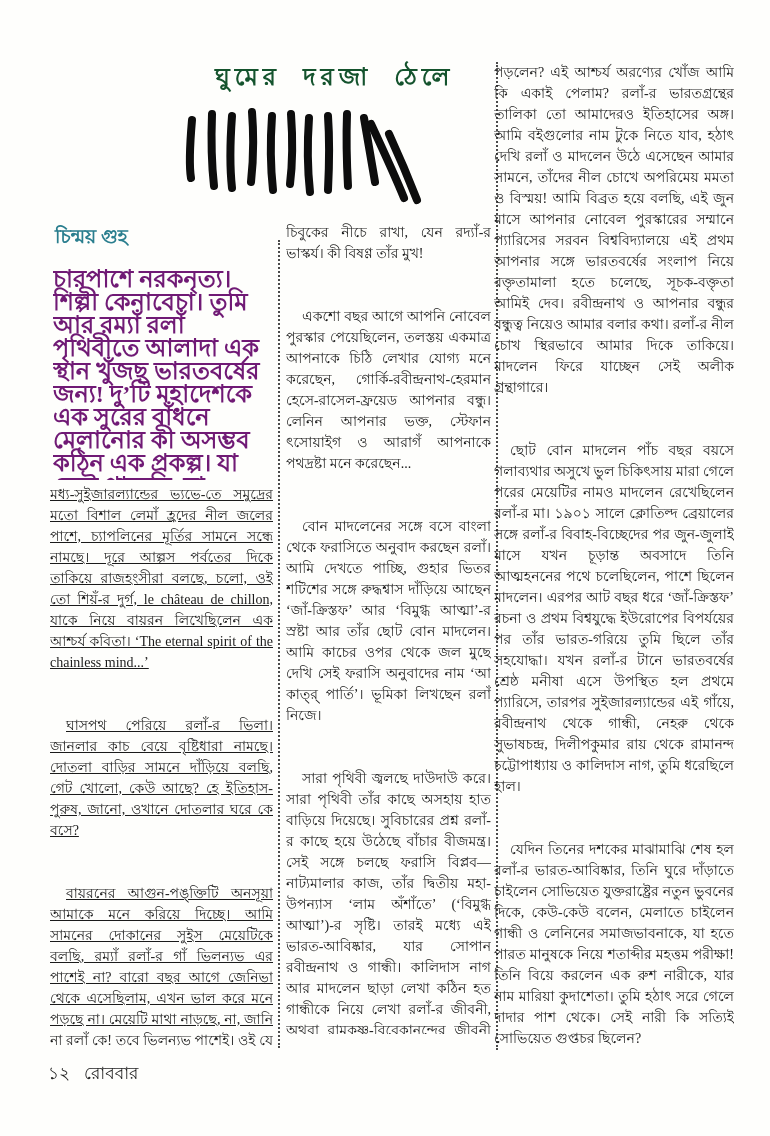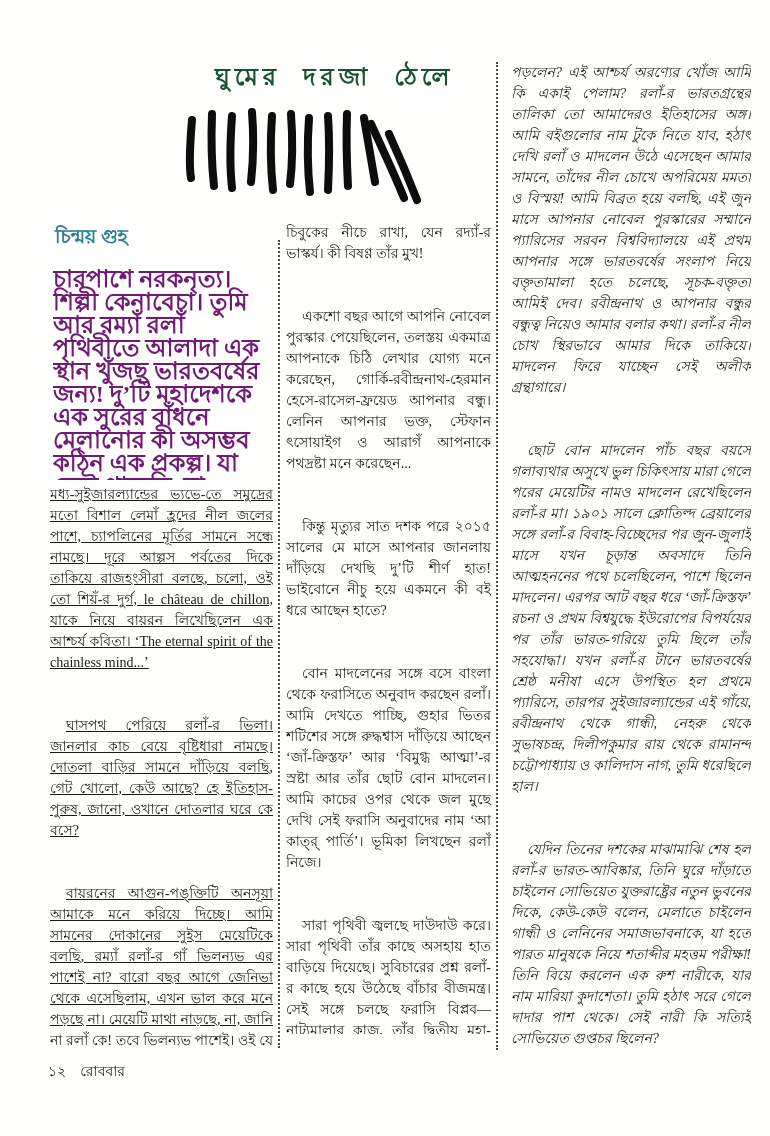--- a/index.html
+++ b/index.html
@@ -25,26 +25,26 @@
     overflow:hidden;
   }
   .col{
     position:absolute;text-align:justify;
     font-size:14px;line-height:21px;color:#1b1b1b;overflow:hidden;
   }
   .col p{margin:0;}
   .col p.indent{text-indent:16px;margin-top:42px;}
   .col-1{left:50px;top:484px;width:223px;height:562px;text-decoration:underline;}
   .col-2{left:286px;top:222px;width:205px;height:812px;}
-  .col-3{left:511px;top:62px;width:240px;height:990px;font-style:italic;}
+  .col-3{left:494px;top:62px;width:240px;height:990px;}
   .vrule{position:absolute;width:0;border-left:2px dotted #4a4a4a;}
   .vrule-1{left:278px;top:240px;height:808px;}
   .vrule-2{left:496px;top:62px;height:988px;}
   .page-footer{
-    position:absolute;left:48px;top:1060px;font-size:14px;color:#222;
+    position:absolute;left:48px;top:1060px;font-size:17px;color:#222;
   }
   .page-footer .folio{margin-right:14px;}
 </style>
 </head>
 <body>
 
 <div class="page">
 
   <div class="page-title">ঘুমের দরজা ঠেলে</div>
 
@@ -75,21 +75,20 @@
   <div class="col col-1">
     <p>মধ্য-সুইজারল্যান্ডের ভ্যভে-তে সমুদ্রের মতো বিশাল লেমাঁ হ্রদের নীল জলের পাশে, চ্যাপলিনের মূর্তির সামনে সন্ধে নামছে। দূরে আল্পস পর্বতের দিকে তাকিয়ে রাজহংসীরা বলছে, চলো, ওই তো শিয়ঁ-র দুর্গ, le château de chillon, যাকে নিয়ে বায়রন লিখেছিলেন এক আশ্চর্য কবিতা। ‘The eternal spirit of the chainless mind...’</p>
     <p class="indent">ঘাসপথ পেরিয়ে রলাঁ-র ভিলা। জানলার কাচ বেয়ে বৃষ্টিধারা নামছে। দোতলা বাড়ির সামনে দাঁড়িয়ে বলছি, গেট খোলো, কেউ আছে? হে ইতিহাস-পুরুষ, জানো, ওখানে দোতলার ঘরে কে বসে?</p>
     <p class="indent">বায়রনের আগুন-পঙ্‌ক্তিটি অনসূয়া আমাকে মনে করিয়ে দিচ্ছে। আমি সামনের দোকানের সুইস মেয়েটিকে বলছি, রম্যাঁ রলাঁ-র গাঁ ভিলন্যভ এর পাশেই না? বারো বছর আগে জেনিভা থেকে এসেছিলাম, এখন ভাল করে মনে পড়ছে না। মেয়েটি মাথা নাড়ছে, না, জানি না রলাঁ কে! তবে ভিলন্যভ পাশেই। ওই যে ওখানে। পাঁচ মিনিটের রাস্তা। কাঠের পুল পেরলেই ডানদিকে।</p>
     <p class="indent">আমি ঘুমের বারান্দা পেরিয়ে সেখানে দাঁড়াই। বর্ষণস্নাত মৃদু আলোয় তাঁকে চিনতে অসুবিধে হয় না। এক বরফে-ঢাকা আগ্নেয়গিরি, un volcan sous la glace...। দীর্ঘকায়, রোগা, কালো পোশাক-পরা মানুষটি চেয়ারে বসে, পা-দু’টি ভাঁজ করা, অস্থিসার একটি হাত</p>
   </div>
 
   <div class="col col-2">
     <p>চিবুকের নীচে রাখা, যেন রদ্যাঁ-র ভাস্কর্য। কী বিষণ্ণ তাঁর মুখ!</p>
     <p class="indent">একশো বছর আগে আপনি নোবেল পুরস্কার পেয়েছিলেন, তলস্তয় একমাত্র আপনাকে চিঠি লেখার যোগ্য মনে করেছেন, গোর্কি-রবীন্দ্রনাথ-হেরমান হেসে-রাসেল-ফ্রয়েড আপনার বন্ধু। লেনিন আপনার ভক্ত, স্টেফান ৎসোয়াইগ ও আরাগঁ আপনাকে পথদ্রষ্টা মনে করেছেন...</p>
-    <p class="indent">কিন্তু মৃত্যুর সাত দশক পরে ২০১৫ সালের মে মাসে আপনার জানলায় দাঁড়িয়ে দেখছি দু’টি শীর্ণ হাত! ভাইবোনে নীচু হয়ে একমনে কী বই ধরে আছেন হাতে?</p>
     <p class="indent">বোন মাদলেনের সঙ্গে বসে বাংলা থেকে ফরাসিতে অনুবাদ করছেন রলাঁ। আমি দেখতে পাচ্ছি, গুহার ভিতর শটিশের সঙ্গে রুদ্ধশ্বাস দাঁড়িয়ে আছেন ‘জাঁ-ক্রিস্তফ’ আর ‘বিমুগ্ধ আত্মা’-র স্রষ্টা আর তাঁর ছোট বোন মাদলেন। আমি কাচের ওপর থেকে জল মুছে দেখি সেই ফরাসি অনুবাদের নাম ‘আ কাত্‌র্‌ পার্তি’। ভূমিকা লিখছেন রলাঁ নিজে।</p>
     <p class="indent">সারা পৃথিবী জ্বলছে দাউদাউ করে। সারা পৃথিবী তাঁর কাছে অসহায় হাত বাড়িয়ে দিয়েছে। সুবিচারের প্রশ্ন রলাঁ-র কাছে হয়ে উঠেছে বাঁচার বীজমন্ত্র। সেই সঙ্গে চলছে ফরাসি বিপ্লব—নাট্যমালার কাজ, তাঁর দ্বিতীয় মহা-উপন্যাস ‘লাম অঁশাঁতে’ (‘বিমুগ্ধ আত্মা’)-র সৃষ্টি। তারই মধ্যে এই ভারত-আবিষ্কার, যার সোপান রবীন্দ্রনাথ ও গান্ধী। কালিদাস নাগ আর মাদলেন ছাড়া লেখা কঠিন হত গান্ধীকে নিয়ে লেখা রলাঁ-র জীবনী, অথবা রামকৃষ্ণ-বিবেকানন্দের জীবনী দু’টি। তৈরি হত না ভারতের শ্রেষ্ঠ মনীষার সঙ্গে সংলাপের অজস্র সেতু।</p>
 
   </div>
 
   <div class="col col-3">
     <p>পড়লেন? এই আশ্চর্য অরণ্যের খোঁজ আমি কি একাই পেলাম? রলাঁ-র ভারতগ্রন্থের তালিকা তো আমাদেরও ইতিহাসের অঙ্গ। আমি বইগুলোর নাম টুকে নিতে যাব, হঠাৎ দেখি রলাঁ ও মাদলেন উঠে এসেছেন আমার সামনে, তাঁদের নীল চোখে অপরিমেয় মমতা ও বিস্ময়! আমি বিব্রত হয়ে বলছি, এই জুন মাসে আপনার নোবেল পুরস্কারের সম্মানে প্যারিসের সরবন বিশ্ববিদ্যালয়ে এই প্রথম আপনার সঙ্গে ভারতবর্ষের সংলাপ নিয়ে বক্তৃতামালা হতে চলেছে, সূচক-বক্তৃতা আমিই দেব। রবীন্দ্রনাথ ও আপনার বন্ধুর বন্ধুত্ব নিয়েও আমার বলার কথা। রলাঁ-র নীল চোখ স্থিরভাবে আমার দিকে তাকিয়ে। মাদলেন ফিরে যাচ্ছেন সেই অলীক গ্রন্থাগারে।</p>
     <p class="indent">ছোট বোন মাদলেন পাঁচ বছর বয়সে গলাব্যথার অসুখে ভুল চিকিৎসায় মারা গেলে পরের মেয়েটির নামও মাদলেন রেখেছিলেন রলাঁ-র মা। ১৯০১ সালে ক্লোতিল্দ ব্রেয়ালের সঙ্গে রলাঁ-র বিবাহ-বিচ্ছেদের পর জুন-জুলাই মাসে যখন চূড়ান্ত অবসাদে তিনি আত্মহননের পথে চলেছিলেন, পাশে ছিলেন মাদলেন। এরপর আট বছর ধরে ‘জাঁ-ক্রিস্তফ’ রচনা ও প্রথম বিশ্বযুদ্ধে ইউরোপের বিপর্যয়ের পর তাঁর ভারত-গরিয়ে তুমি ছিলে তাঁর সহযোদ্ধা। যখন রলাঁ-র টানে ভারতবর্ষের শ্রেষ্ঠ মনীষা এসে উপস্থিত হল প্রথমে প্যারিসে, তারপর সুইজারল্যান্ডের এই গাঁয়ে, রবীন্দ্রনাথ থেকে গান্ধী, নেহরু থেকে সুভাষচন্দ্র, দিলীপকুমার রায় থেকে রামানন্দ চট্টোপাধ্যায় ও কালিদাস নাগ, তুমি ধরেছিলে হাল।</p>
     <p class="indent">যেদিন তিনের দশকের মাঝামাঝি শেষ হল রলাঁ-র ভারত-আবিষ্কার, তিনি ঘুরে দাঁড়াতে চাইলেন সোভিয়েত যুক্তরাষ্ট্রের নতুন ভুবনের দিকে, কেউ-কেউ বলেন, মেলাতে চাইলেন গান্ধী ও লেনিনের সমাজভাবনাকে, যা হতে পারত মানুষকে নিয়ে শতাব্দীর মহত্তম পরীক্ষা! তিনি বিয়ে করলেন এক রুশ নারীকে, যার নাম মারিয়া কুদাশেতা। তুমি হঠাৎ সরে গেলে দাদার পাশ থেকে। সেই নারী কি সত্যিই সোভিয়েত গুপ্তচর ছিলেন?</p>
 

